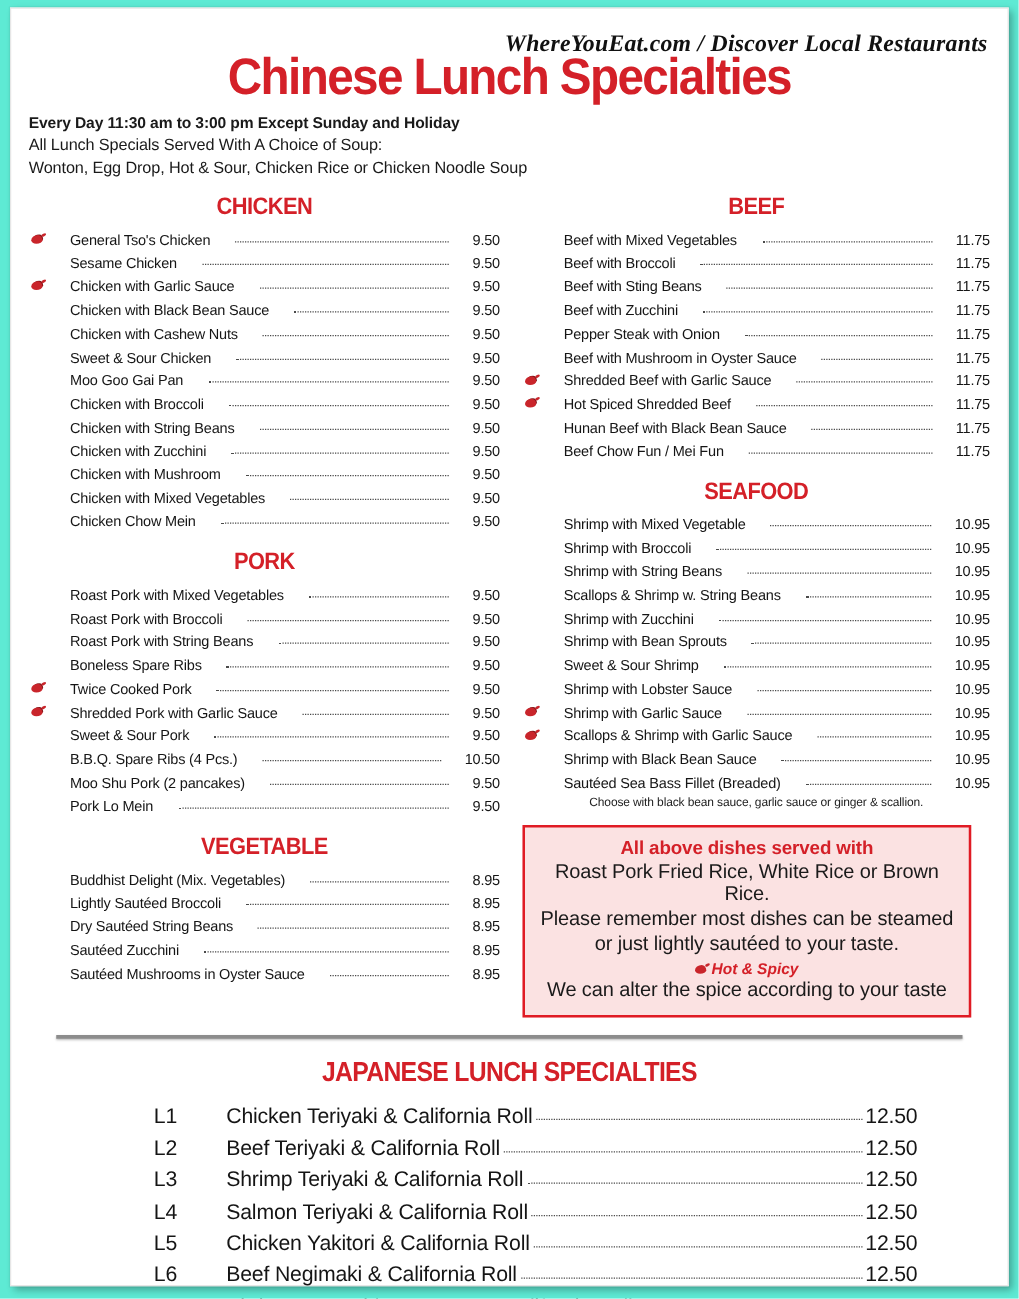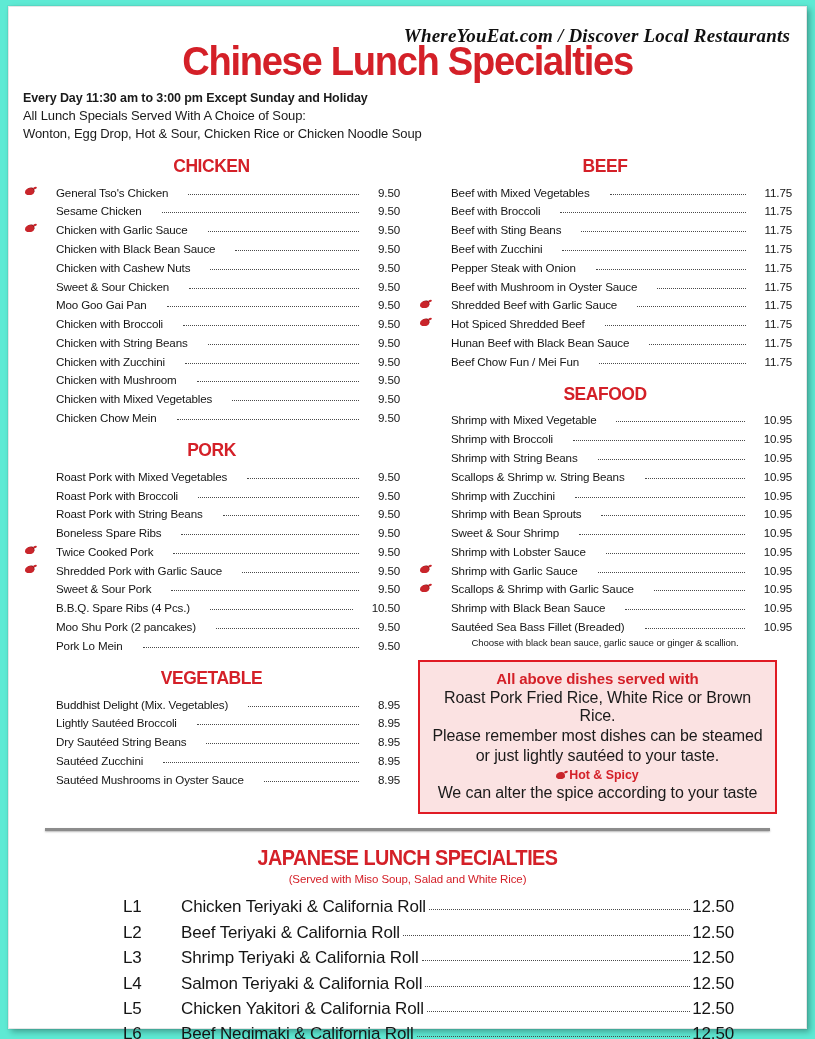--- a/index.html
+++ b/index.html
@@ -192,20 +192,21 @@
   }
   .notice-hot {
     color: #D42028;
     font-weight: bold;
     font-size: 12.4px;
     margin-top: 3px;
     display: flex;
     align-items: center;
     justify-content: center;
     gap: 4px;
+    font-style: italic;
   }
   .notice-hot .pepper-inline {
     position: relative;
     display: inline-block;
     width: 9px;
     height: 7px;
     background: #C9252B;
     border-radius: 60% 40% 55% 45% / 60% 60% 40% 40%;
   }
   .notice-hot .pepper-inline::after {
@@ -637,21 +638,20 @@
             <div class="notice-line">We can alter the spice according to your taste</div>
           </div>
 
         </div>
       </div>
 
       <div class="divider"></div>
 
       <div class="jp-wrap">
         <div class="jp-title">JAPANESE LUNCH SPECIALTIES</div>
-        <div class="jp-sub">(Served with Miso Soup, Salad and White Rice)</div>
         <ul class="jp-list">
             <li class="jp-row">
               <span class="jp-code">L1</span>
               <span class="jp-name">Chicken Teriyaki &amp; California Roll</span>
               <span class="dots"></span>
               <span class="price">12.50</span>
             </li>
             <li class="jp-row">
               <span class="jp-code">L2</span>
               <span class="jp-name">Beef Teriyaki &amp; California Roll</span>

